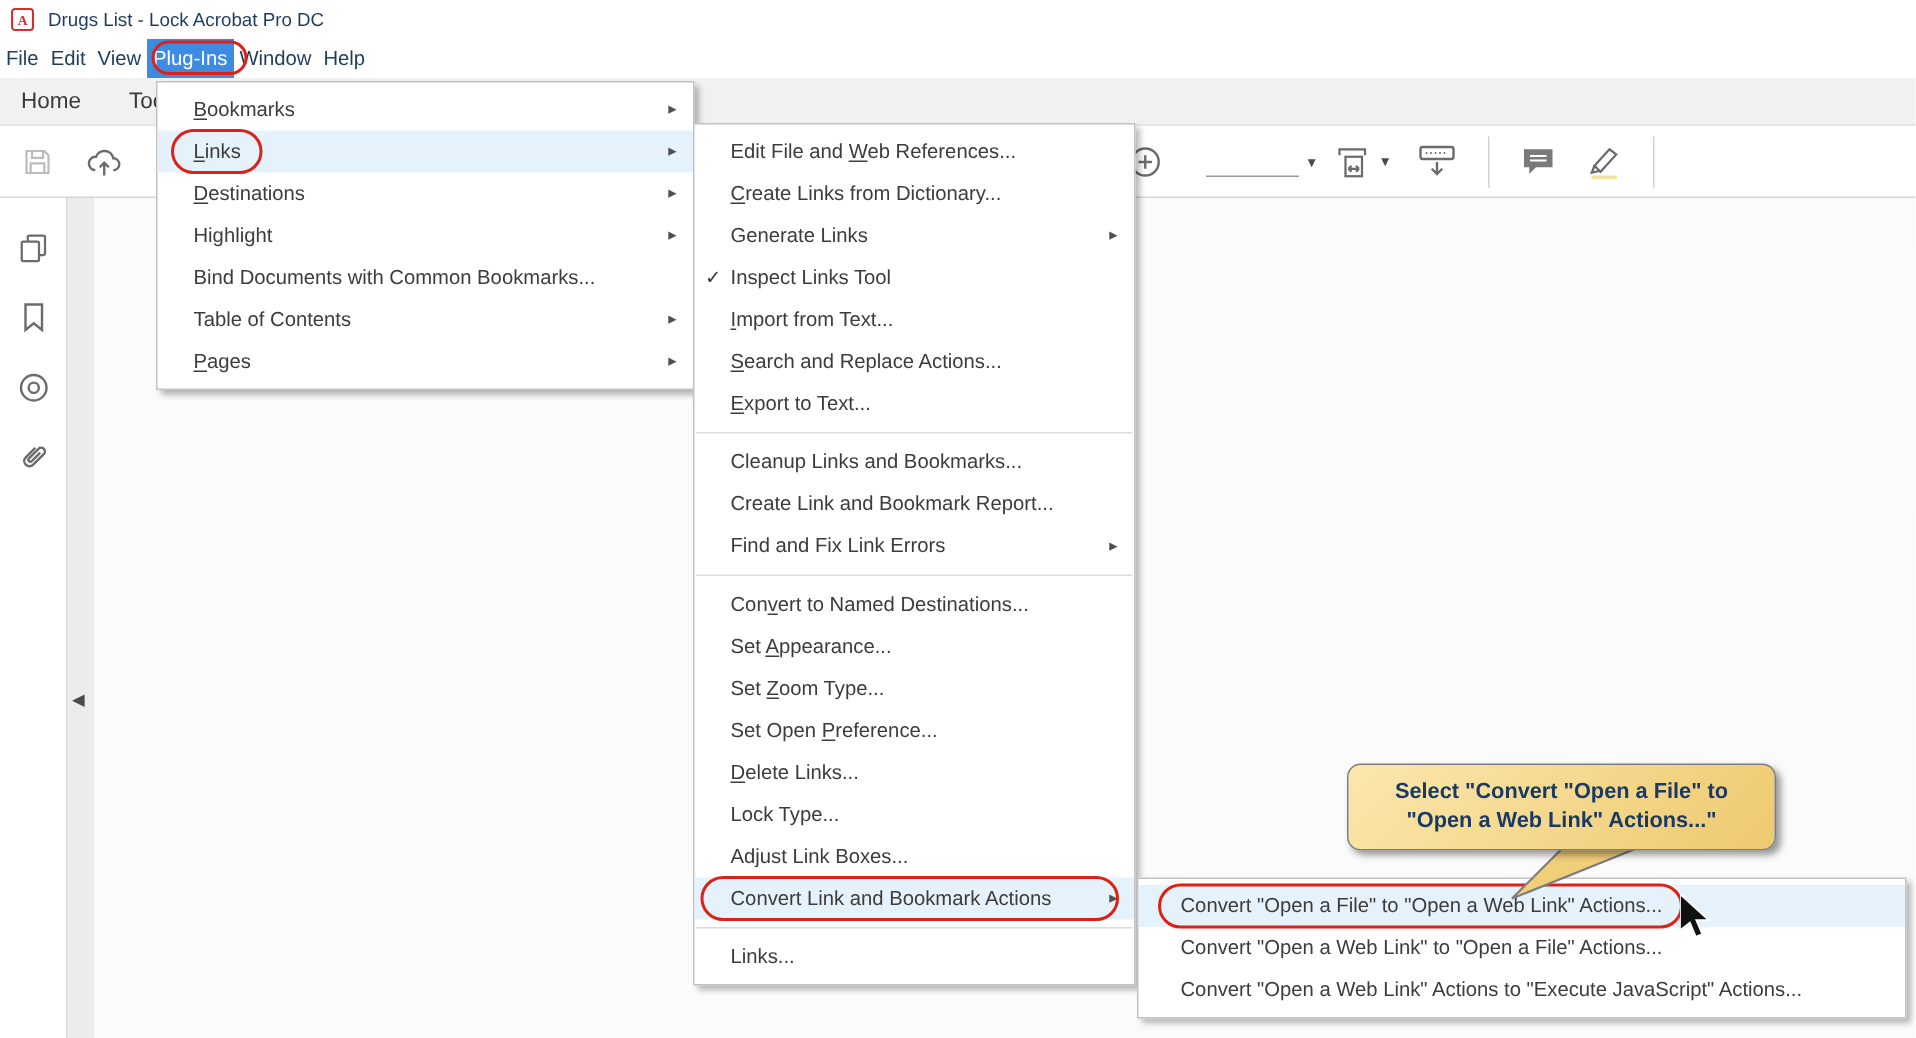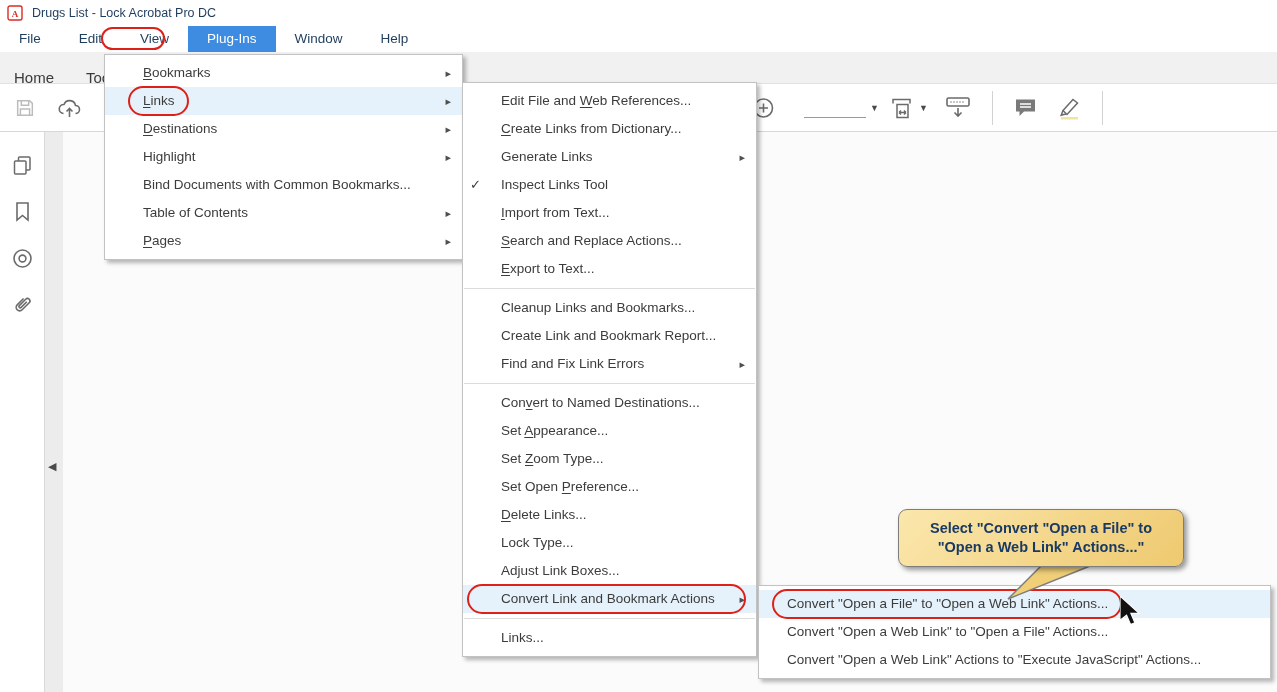--- a/index.html
+++ b/index.html
@@ -7,26 +7,26 @@
               font-family:"Liberation Sans", sans-serif; }
 
   
   .titlebar { position:absolute; left:0; top:0; width:100%; height:26px; background:#fff;
               display:flex; align-items:center; padding-left:7px; }
   .titlebar .app-icon { width:16px; height:16px; margin-right:9px; }
   .titlebar .title { font-size:12.5px; color:#1e3c5f; }
 
   .menubar { position:absolute; left:0; top:26px; width:100%; height:26px; background:#fff;
              display:flex; align-items:stretch; font-size:13.5px; color:#1f3d5c; }
-  .mb-item { padding:0 19px; line-height:26px; cursor:default; }
+  .mb-item { padding:0 4px; line-height:26px; cursor:default; }
   .mb-item.selected { background:#3e8ce1; color:#fff; }
 
   .tabbar { position:absolute; left:0; top:52px; width:100%; height:32px; background:#f1f1f1;
             border-bottom:1px solid #e2e2e2; }
-  .tab { position:absolute; top:0; line-height:32px; font-size:15px; color:#3a3a3a; white-space:nowrap;margin-top:10px; }
+  .tab { position:absolute; top:0; line-height:32px; font-size:15px; color:#3a3a3a; white-space:nowrap; }
   .tab.home { left:14px; }
   .tab.tools { left:86px; }
 
   .toolbar { position:absolute; left:0; top:84px; width:100%; height:48px; background:#fff;
              border-bottom:1px solid #d7d7d7; }
   .tb { position:absolute; top:50%; transform:translateY(-50%); display:flex; align-items:center; }
   .tb-sep { position:absolute; top:7px; width:1px; height:34px; background:#d2d2d2; }
   .combo-line { width:62px; border-bottom:1px solid #9a9a9a; height:20px; }
   .caret { font-size:9px; color:#4a4a4a; margin-left:4px; }
 
@@ -34,21 +34,21 @@
   .main { position:absolute; left:0; top:132px; width:100%; height:560px; background:#fbfbfb; }
   .rail { position:absolute; left:0; top:0; width:44px; height:100%; background:#fff; }
   .rail .ric { position:absolute; left:11px; }
   .navstrip { position:absolute; left:44px; top:0; width:19px; height:100%; background:#ececec;
               border-left:1px solid #d9d9d9; }
   .collapse { position:absolute; left:3px; top:328px; font-size:11px; color:#4a4a4a; cursor:pointer; }
 
   
   .menu { position:absolute; background:#fff; border:1px solid #c2c2c2; padding:4px 0;
           box-shadow:3px 3px 4px rgba(0,0,0,0.28); font-size:13.5px; color:#3c3c3c; }
-  .menu-item { height:28px; line-height:28px; position:relative; padding-left:38px;
+  .menu-item { height:28px; line-height:28px; position:relative; padding-left:24px;
                padding-right:30px; white-space:nowrap; cursor:default; }
   .menu-item.hl { background:#e6f2fb; }
   .menu-item .lab { display:inline-block; position:relative; }
   .menu-item .arrow { position:absolute; right:11px; top:0; font-size:11px; color:#4f4f4f; }
   .menu-item .check { position:absolute; left:7px; top:0; font-size:13px; color:#3a3a3a; }
   .menu-sep { border-top:1px solid #dcdcdc; margin:5px 1px; }
   #menu-plugins { left:104px; top:54px; width:359px; z-index:40; }
   #menu-links   { left:462px; top:82px;  width:295px; z-index:41; }
   #menu-convert { left:758px; top:585px; width:513px; z-index:42; padding-left:0; }
   #menu-convert .menu-item { padding-left:28px; }

